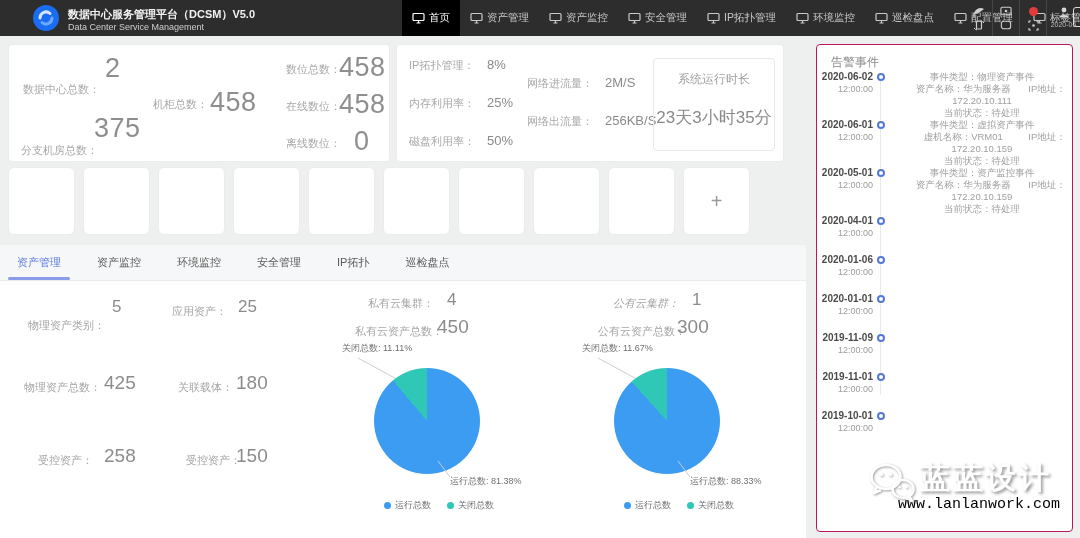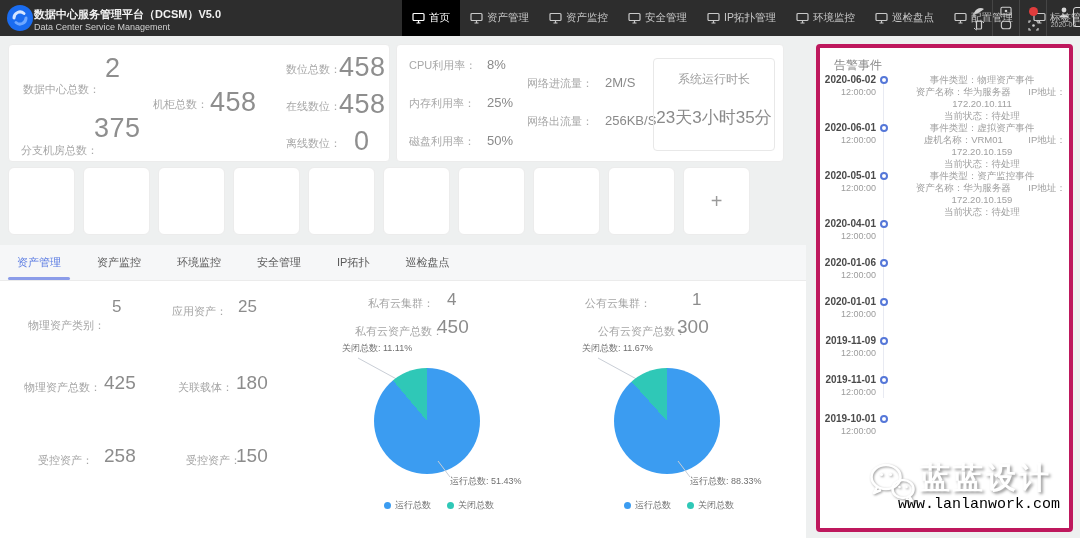--- a/index.html
+++ b/index.html
@@ -3,21 +3,21 @@
 <meta charset="utf-8">
 <style>
   * { margin:0; padding:0; box-sizing:border-box; }
   html,body { background:#dcdcdc; }
   .page {
     position:relative; width:1080px; height:538px; overflow:hidden;
     background:#eef0f0; font-family:"Liberation Sans","DejaVu Sans",sans-serif;
   }
   
   .topbar { position:absolute; left:0; top:0; width:1080px; height:36px; background:#2d2d2d; }
-  .logo-wrap { position:absolute; left:6px; top:4px; display:flex; align-items:center; gap:0; }
+  .logo-wrap { position:absolute; left:32px; top:4px; display:flex; align-items:center; gap:8px; }
   .titles .t1 { color:#f2f2f2; font-size:11px; font-weight:bold; line-height:14px; }
   .titles .t2 { color:#cfcfcf; font-size:9px; line-height:12px; }
   .nav { position:absolute; left:402px; top:0; height:36px; display:flex; }
   .nav-item { display:flex; align-items:center; gap:4px; padding:12px 10px; height:36px;
     color:#c9c9c9; font-size:10.5px; cursor:pointer; white-space:nowrap; }
   .nav-item.active { background:#000; color:#fff; }
   .nav-item svg { flex:0 0 auto; }
   .tools { position:absolute; right:0; top:0; height:36px; display:flex; align-items:center; }
   .tool-col { display:flex; flex-direction:column; align-items:center; justify-content:center;
     gap:3px; width:27px; height:36px; border-left:1px solid #454545; }
@@ -56,21 +56,21 @@
   .c-val { position:absolute; font-size:17px; color:#8c8c8c; }
   .pie { position:absolute; width:106px; height:106px; border-radius:50%; }
   .pie-lab { position:absolute; font-size:9px; color:#6f6f6f; white-space:nowrap; }
   .leader { position:absolute; }
   .legend { position:absolute; display:flex; gap:16px; }
   .leg-item { display:flex; align-items:center; gap:4px; font-size:9px; color:#6f6f6f; cursor:pointer; }
   .dot { width:7px; height:7px; border-radius:50%; }
   .dot-run { background:#3b9cf1; } .dot-close { background:#2fc8b7; }
   
   .alerts { position:absolute; left:816px; top:44px; width:257px; height:488px;
-    background:#fff; border:4px solid #be185d; border-radius:4px; overflow:hidden; }
+    background:#fff; border:1px solid #be185d; border-radius:4px; overflow:hidden; }
   .al-title { position:absolute; left:14px; top:9px; font-size:12px; color:#8a8a8a; }
   .tline { position:absolute; left:63px; top:34px; width:1px; height:316px; background:#e8eaf2; }
   .al-list { position:absolute; left:0; top:26px; width:100%; }
   .al-item { position:relative; display:flex; min-height:39px; cursor:pointer; }
   .al-when { width:56px; text-align:right; flex:0 0 auto; }
   .al-date { font-size:10px; font-weight:bold; color:#4a4a4a; line-height:12px; }
   .al-time { font-size:9px; color:#9c9c9c; line-height:13px; }
   .al-node { flex:0 0 auto; width:15px; margin-left:4px; }
   .al-node i { display:block; width:8px; height:8px; margin-top:2px; border-radius:50%;
     border:2px solid #5577d8; background:#fff; }
@@ -230,21 +230,21 @@
     <span class="val-big" style="left:201px; top:42px;">458</span>
     <span class="lbl" style="left:277px; top:17px;">数位总数：</span>
     <span class="val-big" style="left:330px; top:7px;">458</span>
     <span class="lbl" style="left:277px; top:54px;">在线数位：</span>
     <span class="val-big" style="left:330px; top:44px;">458</span>
     <span class="lbl" style="left:277px; top:91px;">离线数位：</span>
     <span class="val-big" style="left:345px; top:81px;">0</span>
   </div>
 
   <div class="card" style="left:396px; top:44px; width:388px; height:118px;">
-    <span class="lbl" style="left:12px; top:13px;">CPU利用率：</span>
+    <span class="lbl" style="left:12px; top:13px;">IP拓扑管理：</span>
     <span class="val-mid" style="left:90px; top:12px;">8%</span>
     <span class="lbl" style="left:12px; top:51px;">内存利用率：</span>
     <span class="val-mid" style="left:90px; top:50px;">25%</span>
     <span class="lbl" style="left:12px; top:89px;">磁盘利用率：</span>
     <span class="val-mid" style="left:90px; top:88px;">50%</span>
     <span class="lbl" style="left:130px; top:31px;">网络进流量：</span>
     <span class="val-mid" style="left:208px; top:30px;">2M/S</span>
     <span class="lbl" style="left:130px; top:69px;">网络出流量：</span>
     <span class="val-mid" style="left:208px; top:68px;">256KB/S</span>
     <div class="uptime">
@@ -312,33 +312,33 @@
       <span class="s-lbl" style="left:355px; top:43px;text-align:center;">私有云资产总数：</span>
       <span class="s-val" style="left:437px; top:35px;">450</span>
       <span class="pie-lab" style="left:342px; top:61px;">关闭总数: 11.11%</span>
       <svg class="leader" style="left:354px; top:73px;" width="54" height="32">
           <line x1="4" y1="4" x2="48" y2="28" stroke="#c9ced6" stroke-width="1"></line>
         </svg>
       <div class="pie" style="left: 374px; top: 87px; background: conic-gradient(rgb(59, 156, 241) 0deg, rgb(59, 156, 241) 320.004deg, rgb(47, 200, 183) 320.004deg, rgb(47, 200, 183) 360deg);"></div>
       <svg class="leader" style="left:434px; top:178px;" width="24" height="22">
           <line x1="4" y1="2" x2="16" y2="18" stroke="#c9ced6" stroke-width="1"></line>
         </svg>
-      <span class="pie-lab" style="left:450px; top:194px;">运行总数: 51.43%</span>
+      <span class="pie-lab" style="left:450px; top:194px;">运行总数: 81.38%</span>
       <div class="legend" style="left:384px; top:218px;">
         <span class="leg-item">
             <span class="dot dot-run"></span>
             <span>运行总数</span>
           </span>
         <span class="leg-item">
             <span class="dot dot-close"></span>
             <span>关闭总数</span>
           </span>
       </div>
 
-      <span class="s-lbl" style="left:585px; top:15px;">公有云集群：</span>
+      <span class="s-lbl" style="left:613px; top:15px;font-style:italic;">公有云集群：</span>
       <span class="c-val" style="left:692px; top:9px;">1</span>
       <span class="s-lbl" style="left:598px; top:43px;">公有云资产总数：</span>
       <span class="s-val" style="left:677px; top:35px;">300</span>
       <span class="pie-lab" style="left:582px; top:61px;">关闭总数: 11.67%</span>
       <svg class="leader" style="left:594px; top:73px;" width="54" height="32">
           <line x1="4" y1="4" x2="48" y2="28" stroke="#c9ced6" stroke-width="1"></line>
         </svg>
       <div class="pie" style="left: 614px; top: 87px; background: conic-gradient(rgb(59, 156, 241) 0deg, rgb(59, 156, 241) 317.988deg, rgb(47, 200, 183) 317.988deg, rgb(47, 200, 183) 360deg);"></div>
       <svg class="leader" style="left:674px; top:178px;" width="24" height="22">
           <line x1="4" y1="2" x2="16" y2="18" stroke="#c9ced6" stroke-width="1"></line>

